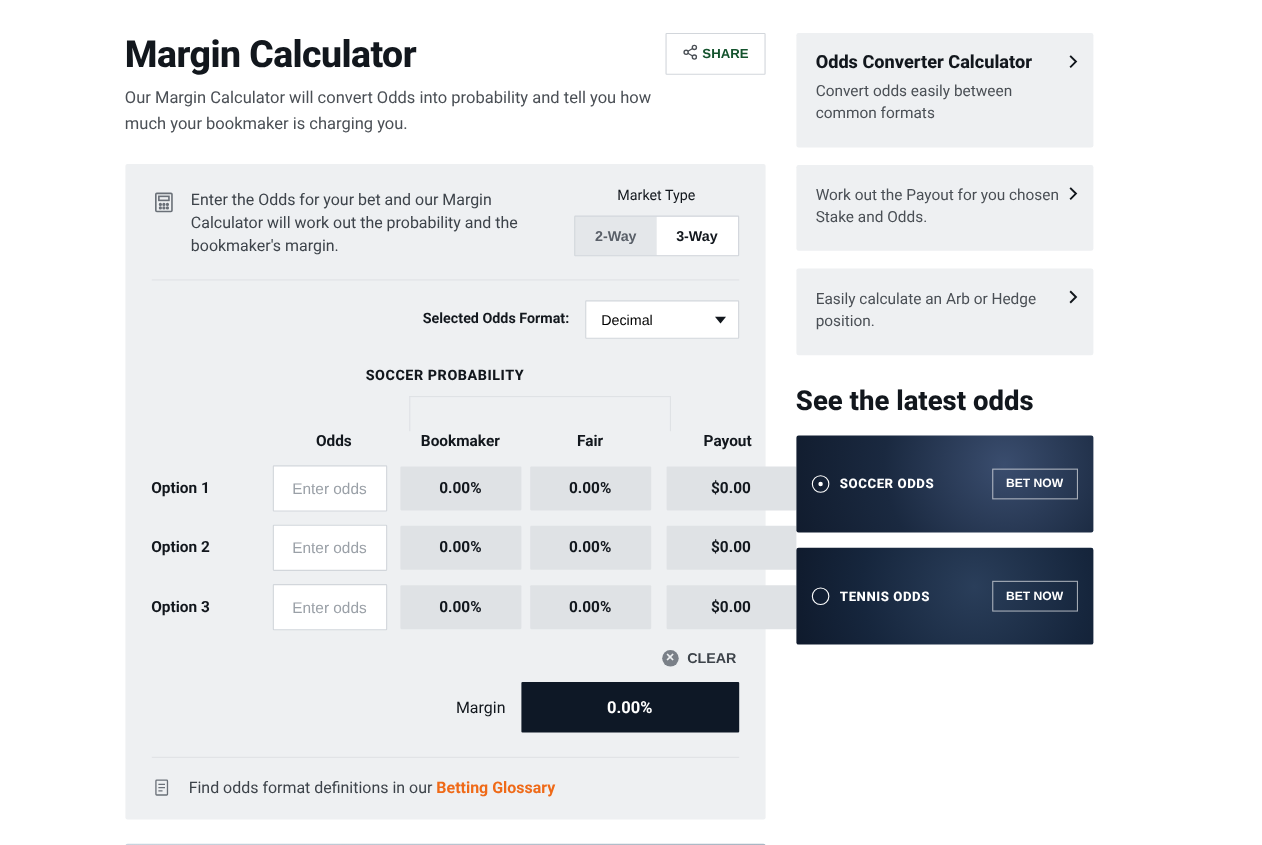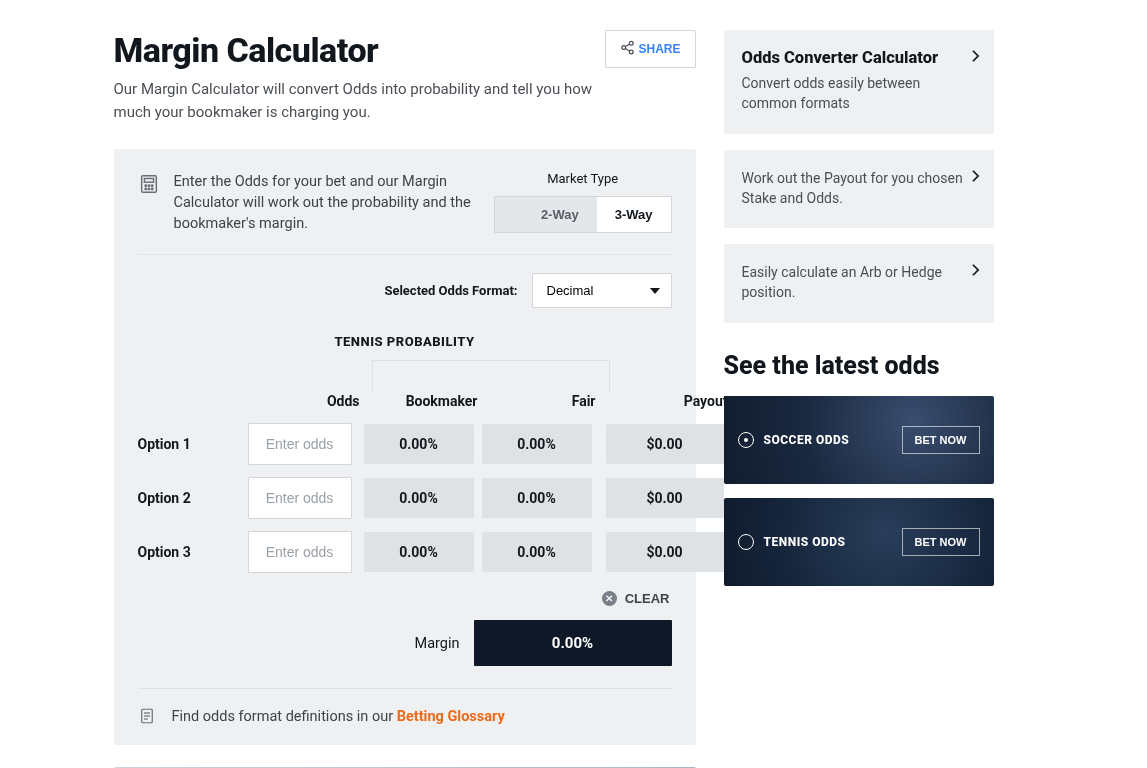--- a/index.html
+++ b/index.html
@@ -2,42 +2,42 @@
 <html><head>
 <meta charset="utf-8">
 <style>
   * { box-sizing: border-box; margin: 0; padding: 0; }
   body { font-family: -apple-system, BlinkMacSystemFont, "Segoe UI", Roboto, Arial, sans-serif; background: #fff; color: #12171d; }
   .container { max-width: 1000px; margin: 0 auto; padding: 30px 80px 30px 40px; display: flex; gap: 28px; }
   .main-col { flex: 1; min-width: 0; }
   .side-col { width: 270px; flex-shrink: 0; }
   .page-header { display: flex; justify-content: space-between; align-items: flex-start; margin-bottom: 8px; }
   h1 { font-size: 34px; font-weight: 800; letter-spacing: -0.5px; }
-  .share-btn { display: flex; align-items: center; gap: 3px; border: 1px solid #d2d6db; background: #fff; padding: 9px 14px; font-size: 12px; font-weight: 700; color: #3b82f6; cursor: pointer; border-radius: 1px; }
+  .share-btn { display: flex; align-items: center; gap: 3px; border: 1px solid #d2d6db; background: #fff; padding: 9px 14px; font-size: 12px; font-weight: 700; color: #14532d; cursor: pointer; border-radius: 1px; }
   .page-desc { font-size: 15px; color: #4a4f55; line-height: 1.5; max-width: 480px; margin-bottom: 26px; }
   .panel { background: #eef0f2; border-radius: 2px; padding: 22px 24px 20px; margin-bottom: 22px; }
   .panel-top { display: flex; align-items: flex-start; gap: 4px; border-bottom: 1px solid #dfe2e5; padding-bottom: 20px; }
   .panel-top .left { display: flex; gap: 14px; flex: 1; }
   .calc-icon { width: 22px; height: 22px; flex-shrink: 0; margin-top: 2px; }
   .panel-instr { font-size: 14.5px; color: #3d434a; line-height: 1.45; max-width: 340px; }
   .market-type { text-align: center; }
   .market-type label { display: block; font-size: 13px; font-weight: 400; color: #12171d; margin-bottom: 10px; }
-  .toggle { display: flex; border: 1px solid #d2d6db; background: #e4e7ea; border-radius: 1px; overflow: hidden; padding-left: 28px; }
+  .toggle { display: flex; border: 1px solid #d2d6db; background: #e4e7ea; border-radius: 1px; overflow: hidden; }
   .toggle button { border: none; background: transparent; padding: 10px 18px; font-size: 13px; font-weight: 700; color: #5a6069; cursor: pointer; }
   .toggle button.active { background: #fff; color: #12171d; }
   .format-row { display: flex; justify-content: flex-end; align-items: center; gap: 14px; padding: 18px 0 10px; }
   .format-row label { font-size: 13px; font-weight: 700; }
   .select-wrap { position: relative; }
   .select-wrap select { appearance: none; -webkit-appearance: none; border: 1px solid #d2d6db; background: #fff; padding: 9px 40px 9px 14px; font-size: 13px; border-radius: 1px; cursor: pointer; min-width: 140px; }
   .select-wrap::after { content: ""; position: absolute; right: 12px; top: 50%; width: 0; height: 0; border-left: 5px solid transparent; border-right: 5px solid transparent; border-top: 6px solid #12171d; transform: translateY(-50%); pointer-events: none; }
   .tbl { width: 100%; margin-top: 16px; }
   .tbl-headwrap { position: relative; text-align: center; }
   .implied-label { font-size: 13px; font-weight: 800; letter-spacing: 0.5px; margin-bottom: 14px; }
   .implied-box { position: absolute; top: 26px; left: 234px; width: 238px; height: 32px; border: 1px solid #dfe2e5; border-bottom: none; pointer-events: none; }
-  .collabels { display: grid; grid-template-columns: 110px 112px 118px 118px 132px; align-items: end; font-size: 14px; font-weight: 700; text-align: right; padding-top: 30px; margin-bottom: 14px; }
+  .collabels { display: grid; grid-template-columns: 110px 112px 118px 118px 132px; align-items: end; font-size: 14px; font-weight: 700; text-align: center; padding-top: 30px; margin-bottom: 14px; }
   .rows .row { display: grid; grid-template-columns: 110px 112px 118px 118px 132px; align-items: center; gap: 0; margin-bottom: 12px; }
   .row-label { font-size: 14px; font-weight: 700; }
   .odds-input { width: 104px; padding: 12px 2px; border: 1px solid #d2d6db; text-align: center; font-size: 14px; border-radius: 1px; }
   .odds-input::placeholder { color: #9aa0a7; }
   .cell { background: #dfe2e5; text-align: center; padding: 12px 6px; font-size: 14px; font-weight: 700; margin: 0 4px; border-radius: 1px; }
   .cell.payout { margin-left: 10px; }
   .clear-row { display: flex; justify-content: flex-end; align-items: center; gap: 8px; padding: 6px 2px 14px; }
   .clear-btn { background: none; border: none; font-size: 13px; font-weight: 700; color: #3d434a; cursor: pointer; display: flex; align-items: center; gap: 8px; }
   .clear-x { width: 15px; height: 15px; border-radius: 50%; background: #7a8088; color: #eef0f2; display: flex; align-items: center; justify-content: center; font-size: 10px; line-height: 1; }
   .margin-row { display: flex; justify-content: flex-end; align-items: center; gap: 14px; border-bottom: 1px solid #dfe2e5; padding-bottom: 22px; margin-bottom: 18px; }
@@ -114,21 +114,21 @@
         <label>Selected Odds Format:</label>
         <div class="select-wrap">
           <select>
             <option>Decimal</option>
           </select>
         </div>
       </div>
 
       <div class="tbl">
         <div class="tbl-headwrap">
-          <div class="implied-label">TENNIS PROBABILITY</div>
+          <div class="implied-label">SOCCER PROBABILITY</div>
           <div class="implied-box"></div>
           <div class="collabels">
             <div></div>
             <div>Odds</div>
             <div>Bookmaker</div>
             <div>Fair</div>
             <div>Payout</div>
           </div>
         </div>
         <div class="rows" id="rows">

